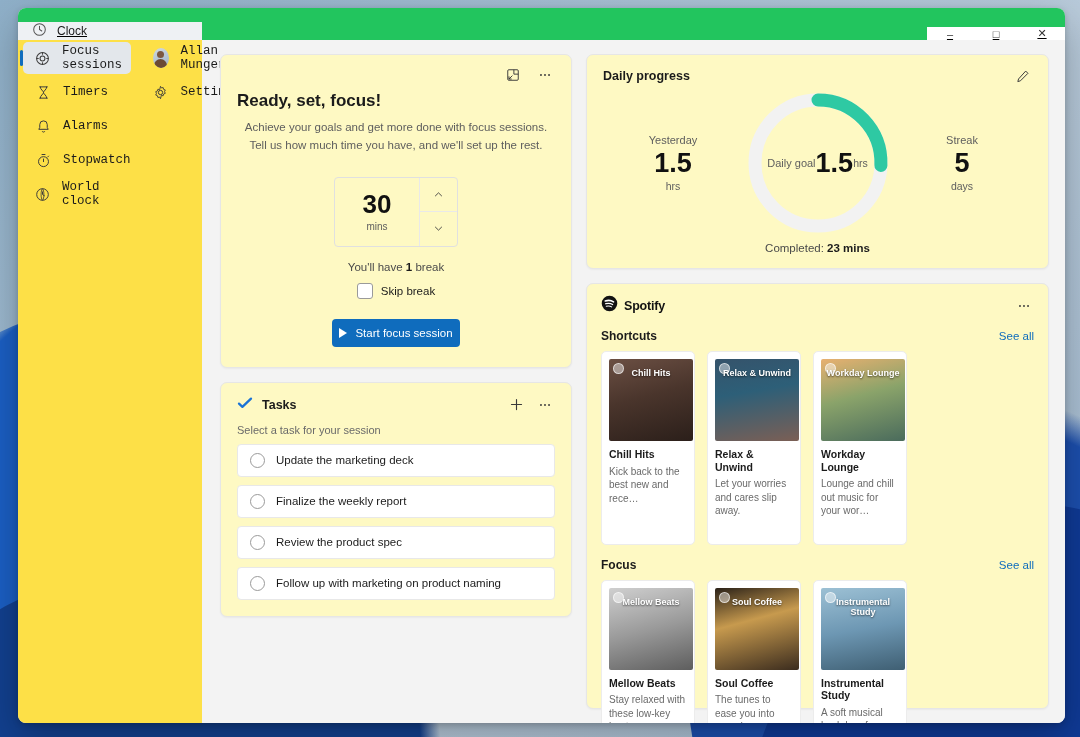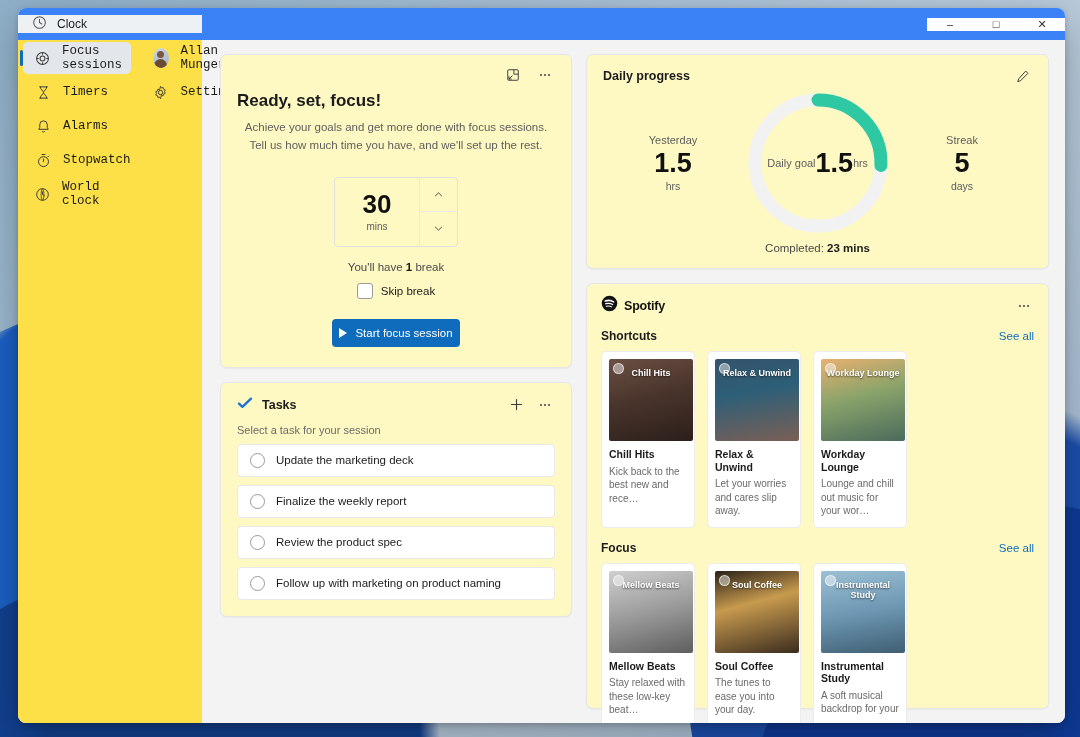--- a/index.html
+++ b/index.html
@@ -36,22 +36,23 @@
   }
 
   
   .window {
     position: absolute; left: 18px; top: 8px; width: 1047px; height: 715px;
     background: #f3f3f3; border-radius: 8px;
     box-shadow: 0 14px 40px rgba(0,0,0,.28), 0 2px 6px rgba(0,0,0,.18);
     overflow: hidden; display: flex; flex-direction: column;
   }
   .titlebar {
-    height: 32px; flex: 0 0 32px; display: flex; align-items: center;
-    background: #3b82f6;
+    height: 32px; flex: 0 0 32px; display: flex; align-items: flex-end;
+    background: #22c55e;
+    text-decoration: underline;
   }
   .title-left {
     width: 184px; display: flex; align-items: center; gap: 10px;
     padding-left: 14px; background: #eef1f4; font-size: 12px; color: #1b1b1b;
   }
   .title-drag { flex: 1; background: #ffffff; }
   .winbtns { display: flex; background: #ffffff; }
   .winbtn {
     width: 46px; display: flex; align-items: center; justify-content: center;
     font-size: 11px; color: #333; cursor: default;
@@ -171,21 +172,21 @@
   .sp-card { padding: 11px 14px 14px; flex: 1; min-height: 0; }
   .sp-head { display: flex; align-items: center; }
   .sp-logo-wrap { display: flex; align-items: center; gap: 6px; flex: 1; }
   .sp-word { font-size: 12.5px; font-weight: 700; color: #121212; letter-spacing: -.2px; }
   .sec-head { display: flex; align-items: baseline; margin-top: 13px; }
   .sec-title { font-size: 12px; font-weight: 600; color: #1b1b1b; flex: 1; }
   .see-all { font-size: 11.5px; color: #0f6cbd; cursor: default; }
   .tiles { display: flex; gap: 12px; margin-top: 8px; }
   .tile {
     width: 94px; border: 1px solid #ececec; border-radius: 5px;
-    background: #fff; padding: 7px 7px 9px; cursor: default;
+    background: #fff; padding: 7px 7px 26px; cursor: default;
   }
   .thumb {
     width: 84px; height: 82px; border-radius: 2px; position: relative;
     overflow: hidden; display: flex; align-items: flex-start; justify-content: center;
   }
   .thumb .badge {
     position: absolute; left: 4px; top: 4px; width: 11px; height: 11px;
     border-radius: 50%; background: rgba(255,255,255,.45); border: 1px solid rgba(255,255,255,.6);
   }
   .thumb .cap {

